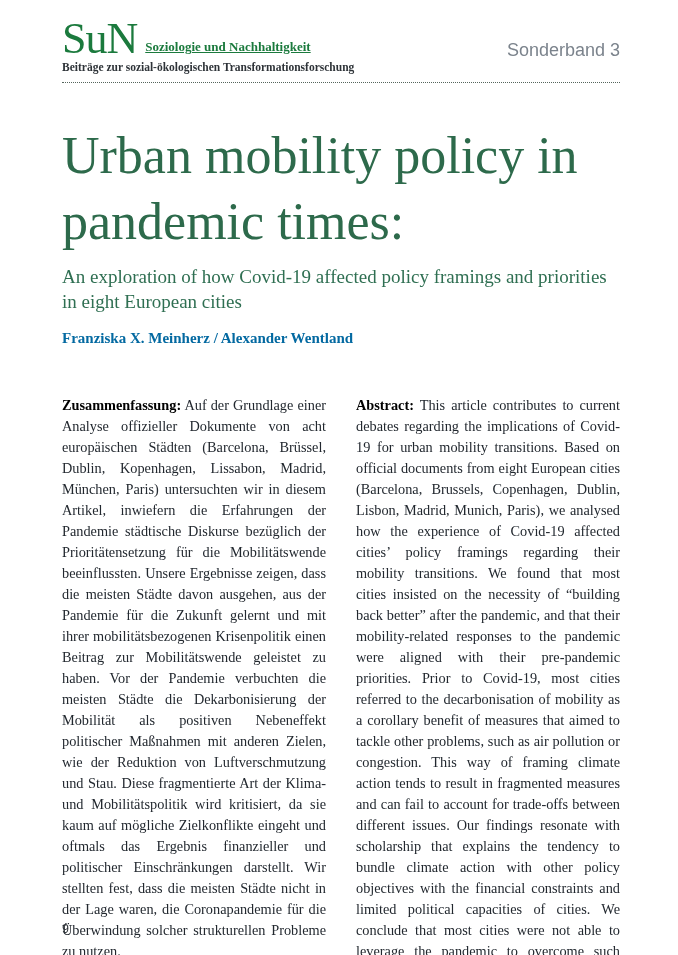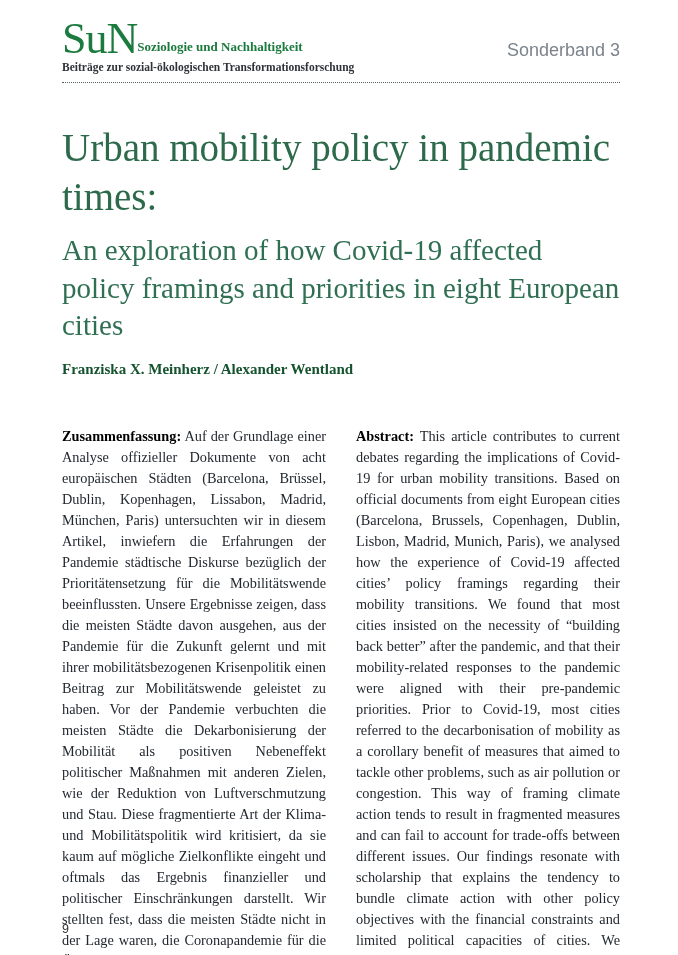--- a/index.html
+++ b/index.html
@@ -31,23 +31,24 @@
     font-size: 44px;
     line-height: 0.95;
     font-weight: 400;
     color: #1b7a3d;
     letter-spacing: -1px;
   }
   .journal-name {
     font-size: 13px;
     font-weight: 700;
     color: #1b7a3d;
-    margin-left: 0;
+    margin-left: 8px;
     position: relative;
     top: -2px;
+    text-decoration: underline;
   }
   .journal-tagline {
     font-size: 11.5px;
     font-weight: 600;
     color: #2e3338;
     margin-top: 1px;
   }
   .issue-label {
     font-family: "Liberation Sans", sans-serif;
     font-size: 18px;
@@ -56,40 +57,40 @@
   }
   .dotted-rule {
     margin-top: 9px;
     border-bottom: 1px dotted #55655c;
     height: 1px;
   }
 
   
   .article-title {
     margin-top: 40px;
-    font-size: 39px;
+    font-size: 52px;
     line-height: 1.27;
     font-weight: 500;
     color: #2d6a4b;
     letter-spacing: 0px;
     max-width: 560px;
   }
   .article-subtitle {
     margin-top: 10px;
-    font-size: 29px;
+    font-size: 19px;
     line-height: 1.30;
     font-weight: 400;
     color: #2f6f52;
     max-width: 560px;
   }
   .article-authors {
     margin-top: 16px;
     font-size: 15px;
     font-weight: 600;
-    color: #14532d;
+    color: #0369a1;
   }
 
   
   .abstract-columns {
     display: flex;
     gap: 30px;
     margin-top: 48px;
   }
   .abstract-col {
     flex: 1 1 0;

